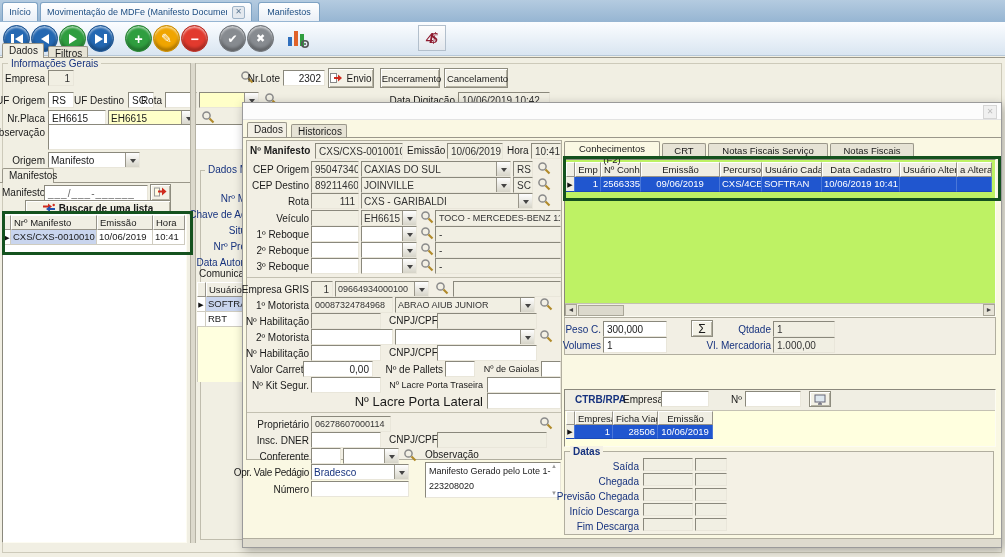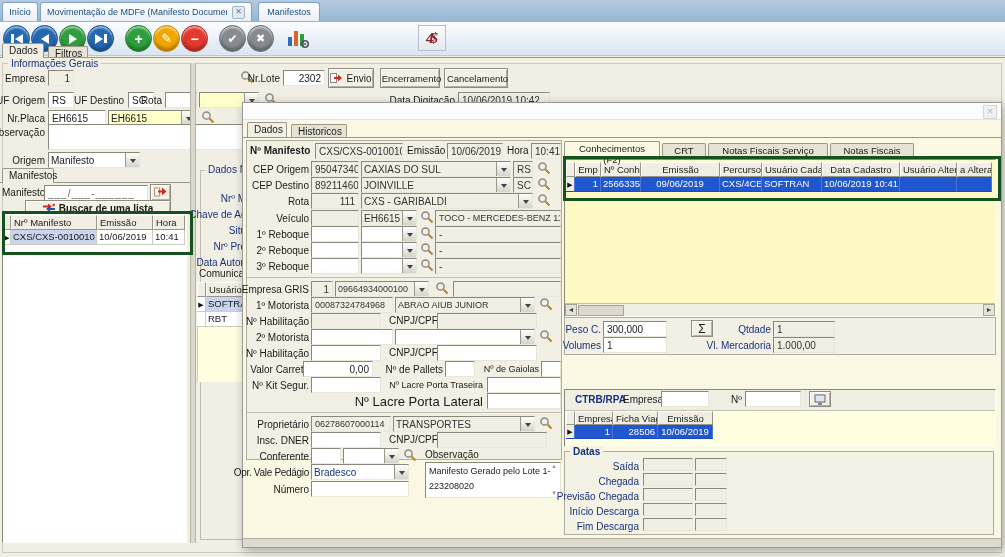--- a/index.html
+++ b/index.html
@@ -409,24 +409,20 @@
       <div class="f" style="left:64px;top:236px;width:70px;"></div>
       <div class="fl" style="left:130px;top:236px;width:106px;font-size:9px;">Nº Lacre Porta Traseira</div>
       <div class="f" style="left:240px;top:236px;width:74px;"></div>
       <div class="fl" style="left:130px;top:252px;width:106px;font-size:13px;">Nº Lacre Porta Lateral</div>
       <div class="f" style="left:240px;top:252px;width:74px;"></div>
 
       <div class="sep" style="top:271px;"></div>
 
       <div class="fl" style="left:0;top:275px;width:62px;">Proprietário</div>
       <div class="f d" style="left:64px;top:275px;width:80px;font-size:9px;">06278607000114</div>
-      <div class="c cd" style="left:146px;top:275px;width:142px;">
-          <span class="t">TRANSPORTES</span>
-          <span class="a"></span>
-        </div>
       <span class="m" style="left:292px;top:275px;"><svg width="14" height="15" viewBox="0 0 14 15">
             <circle cx="5.5" cy="5.5" r="3.6" fill="none" stroke="#8a8a8a" stroke-width="1.5"></circle>
             <line x1="8.5" y1="8.5" x2="12.5" y2="12.5" stroke="#b08a2a" stroke-width="2.2"></line>
           </svg></span>
 
       <div class="fl" style="left:0;top:291px;width:62px;">Insc. DNER</div>
       <div class="f" style="left:64px;top:291px;width:70px;"></div>
       <div class="lb" style="left:142px;top:293px;">CNPJ/CPF</div>
       <div class="f d" style="left:190px;top:291px;width:110px;"></div>
 
@@ -454,21 +450,21 @@
       <div class="fl" style="left:0;top:340px;width:62px;">Número</div>
       <div class="f" style="left:64px;top:340px;width:98px;"></div>
     </div>
 
     <div class="ptab" style="left:321px;top:38px;width:96px;text-align:center;z-index:5;background:#faf8e3;font-size:9.5px;"><span>Conhecimentos (F2)</span></div>
     <div class="ptab off" style="left:419px;top:40px;width:44px;text-align:center;font-size:9.5px;"><span>CRT (F5)</span></div>
     <div class="ptab off" style="left:465px;top:40px;width:120px;text-align:center;font-size:9.5px;"><span>Notas Fiscais Serviço (F3)</span></div>
     <div class="ptab off" style="left:587px;top:40px;width:84px;text-align:center;font-size:9.5px;"><span>Notas Fiscais (F4)</span></div>
     <div class="abs" style="left:321px;top:53px;width:432px;border-top:1px solid #9a978a;"></div>
 
-    <div class="panelsunk" style="left:321px;top:56px;width:432px;height:158px;background:#fef9c3;">
+    <div class="panelsunk" style="left:321px;top:56px;width:432px;height:158px;background:#bef264;">
       <div class="grow" style="left:1px;top:2px;">
         <div class="gh" style="width:9px;"></div>
         <div class="gh" style="width:26px;">Emp</div>
         <div class="gh" style="width:40px;">Nº Conhec</div>
         <div class="gh" style="width:79px;">Emissão</div>
         <div class="gh" style="width:42px;">Percurso</div>
         <div class="gh" style="width:60px;">Usuário Cadastro</div>
         <div class="gh" style="width:78px;">Data Cadastro</div>
         <div class="gh" style="width:57px;">Usuário Alteração</div>
         <div class="gh" style="width:35px;">a Alteraç</div>

